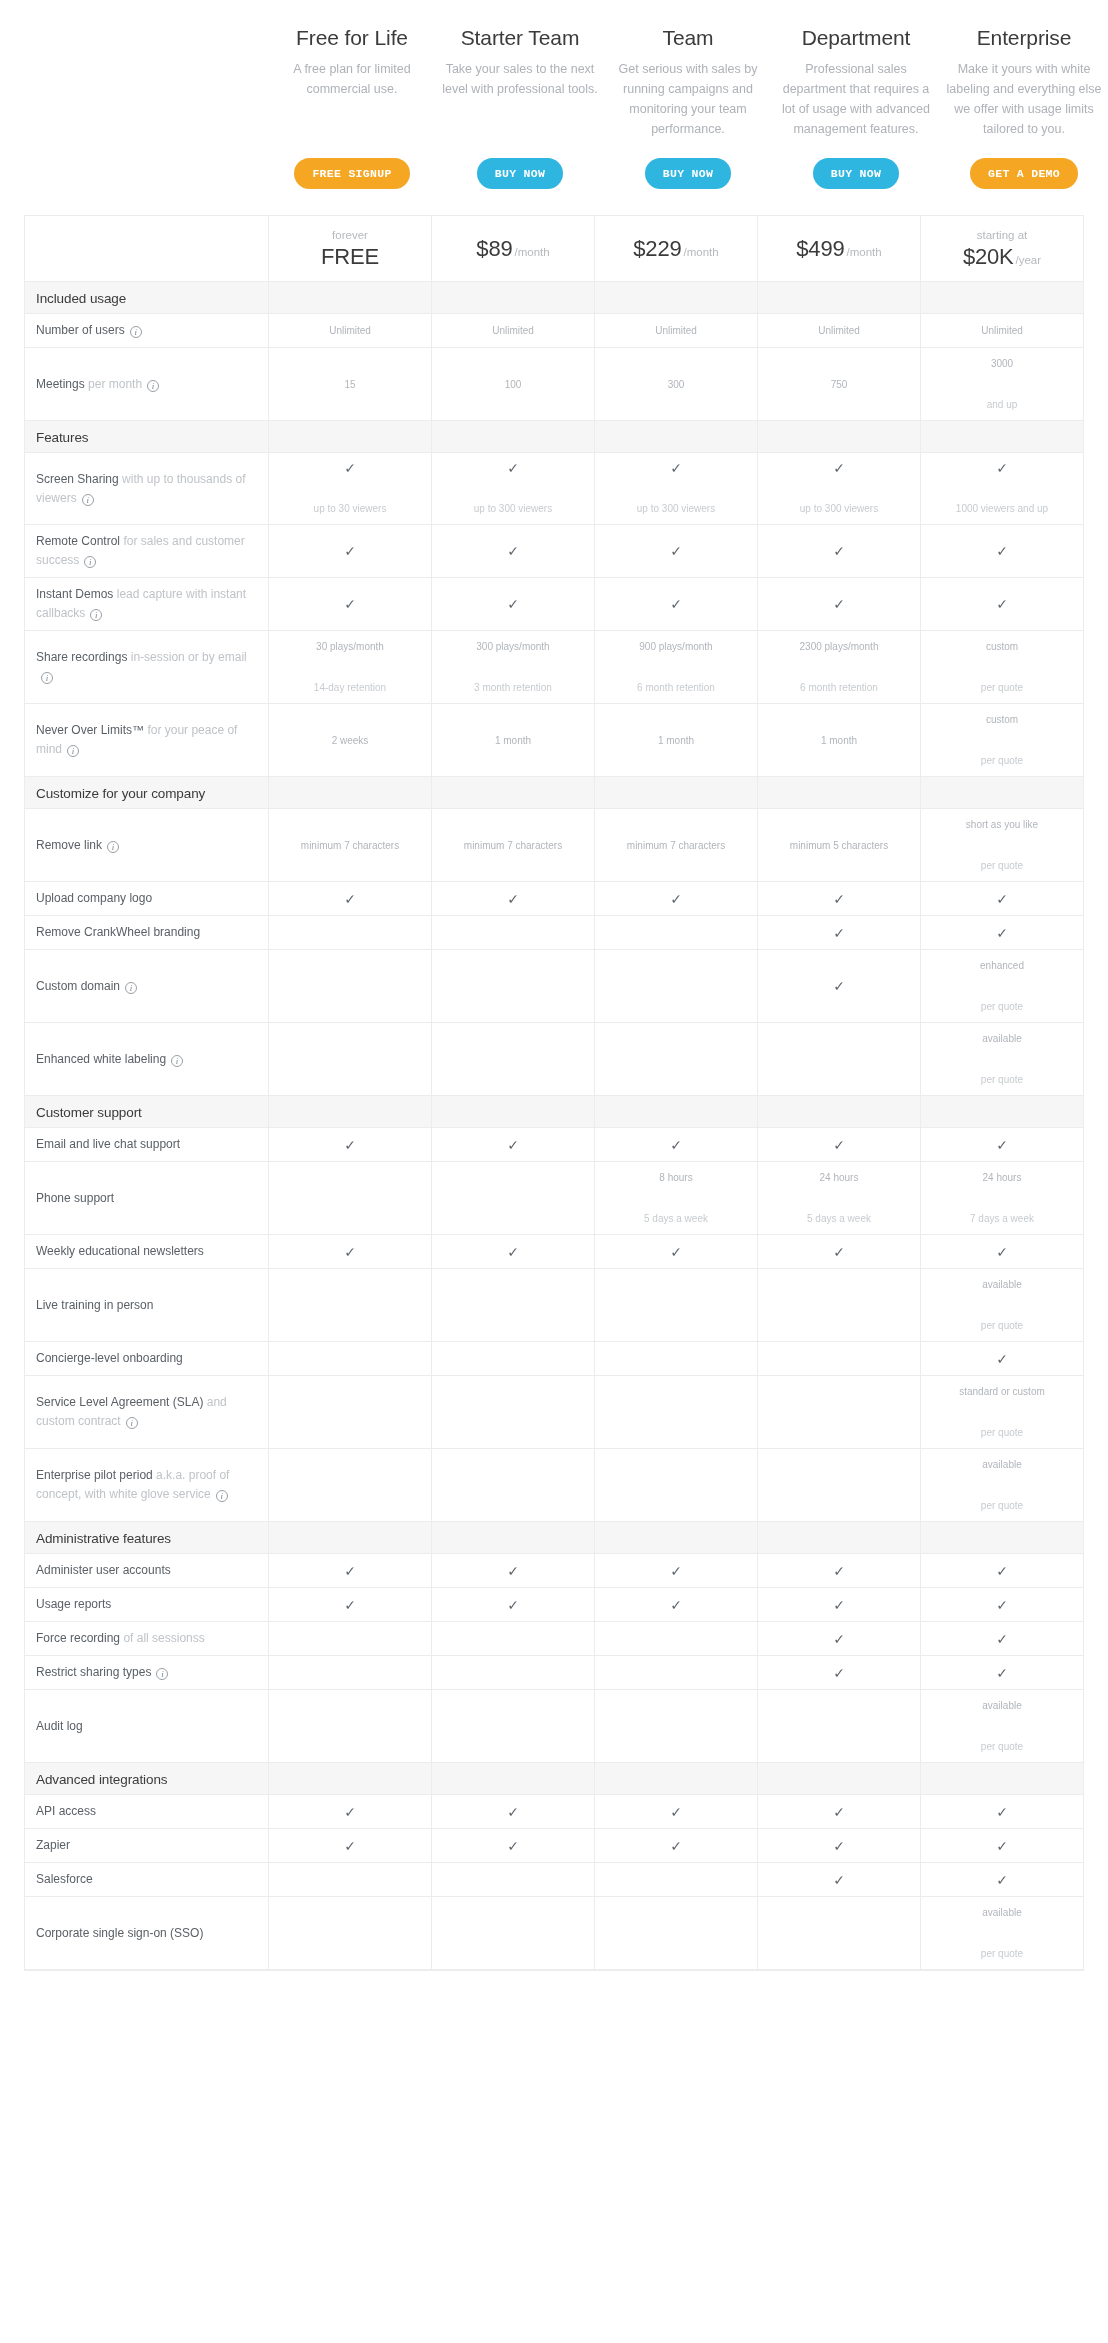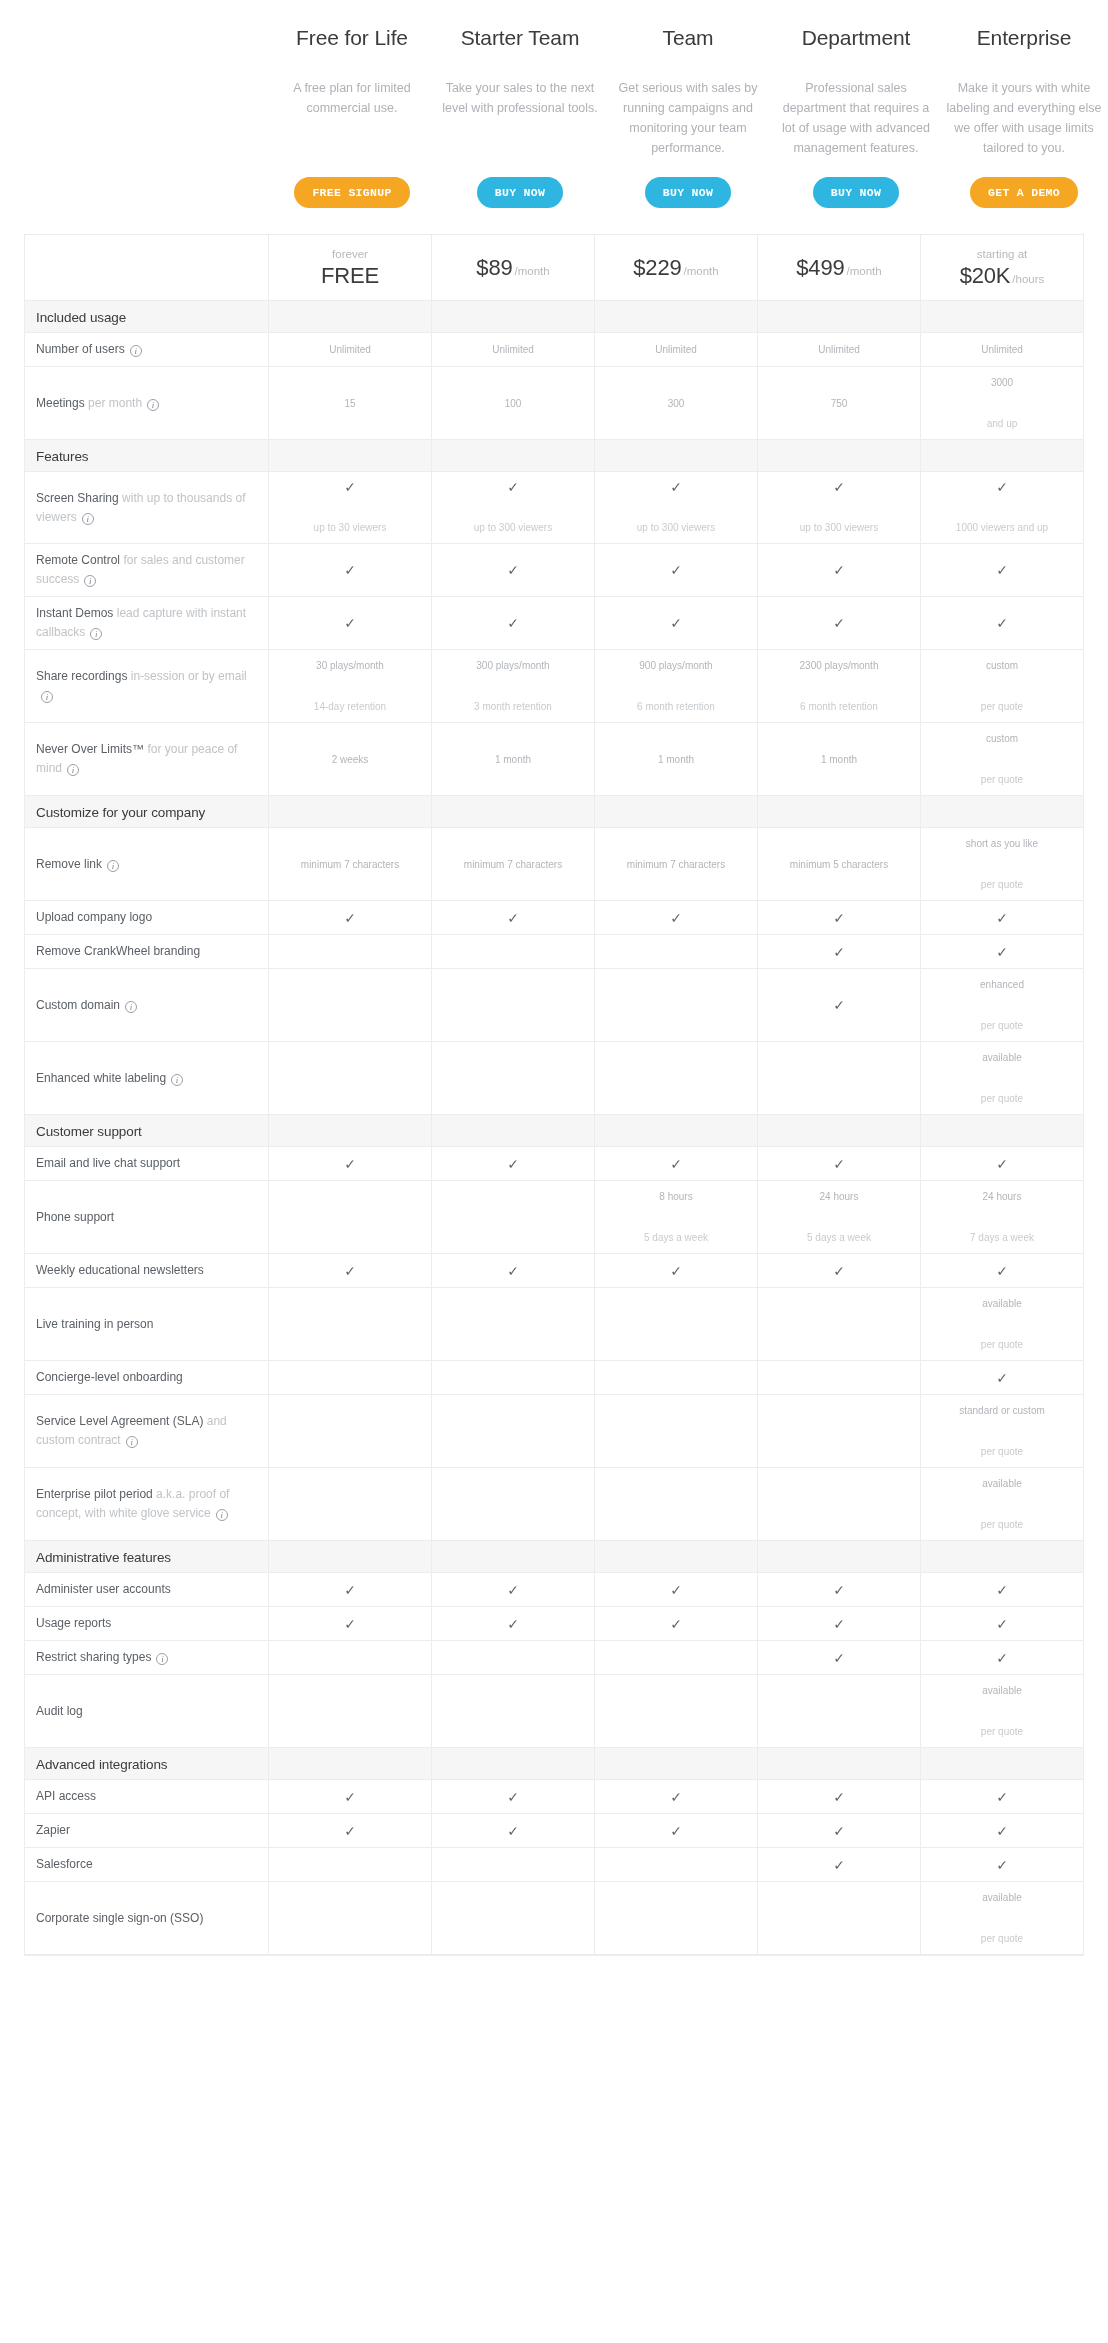--- a/index.html
+++ b/index.html
@@ -24,21 +24,21 @@
     display: flex; flex-direction: column; align-items: center;
     padding: 0 6px;
   }
   .plan-name {
     font-size: 21px;
     font-weight: 400;
     color: #3b3b3b;
     letter-spacing: -0.1px;
     text-align: left;
     line-height: 28px;
-    margin-bottom: 26px;
+    margin-bottom: 7px;
   }
   .plan-desc {
     font-size: 12.5px;
     line-height: 20px;
     color: #aeb2b7;
     text-align: center;
     max-width: 158px;
   }
   .plan-cta-wrap {
     margin-top: auto;
@@ -217,21 +217,21 @@
         <col class="c-plan">
         <col class="c-plan">
     </colgroup>
     <tbody id="table-body">
         <tr class="price-row">
           <td class="feat-name"></td>
           <td class="price-cell"><span class="price-pre">forever</span><span><span class="price-main">FREE</span></span></td>
           <td class="price-cell"><span><span class="price-main">$89</span><span class="price-unit">/month</span></span></td>
           <td class="price-cell"><span><span class="price-main">$229</span><span class="price-unit">/month</span></span></td>
           <td class="price-cell"><span><span class="price-main">$499</span><span class="price-unit">/month</span></span></td>
-          <td class="price-cell"><span class="price-pre">starting at</span><span><span class="price-main">$20K</span><span class="price-unit">/hours</span></span></td>
+          <td class="price-cell"><span class="price-pre">starting at</span><span><span class="price-main">$20K</span><span class="price-unit">/year</span></span></td>
         </tr>
         <tr class="section-row">
           <td><span class="section-title">Included usage</span></td>
           <td></td>
           <td></td>
           <td></td>
           <td></td>
           <td></td>
         </tr>
         <tr class="feat-row h-sm">
@@ -603,20 +603,32 @@
             <span class="check">✓</span>
           </td>
           <td class="val-cell">
             <span class="check">✓</span>
           </td>
           <td class="val-cell">
             <span class="check">✓</span>
           </td>
         </tr>
         <tr class="feat-row h-sm">
+          <td class="feat-name"><span class="fname-strong">Force recording</span> <span class="fname-light">of all sessionss</span></td>
+          <td class="val-cell"></td>
+          <td class="val-cell"></td>
+          <td class="val-cell"></td>
+          <td class="val-cell">
+            <span class="check">✓</span>
+          </td>
+          <td class="val-cell">
+            <span class="check">✓</span>
+          </td>
+        </tr>
+        <tr class="feat-row h-sm">
           <td class="feat-name"><span class="fname-strong">Restrict sharing types</span><span class="info-icon">i</span></td>
           <td class="val-cell"></td>
           <td class="val-cell"></td>
           <td class="val-cell"></td>
           <td class="val-cell">
             <span class="check">✓</span>
           </td>
           <td class="val-cell">
             <span class="check">✓</span>
           </td>

